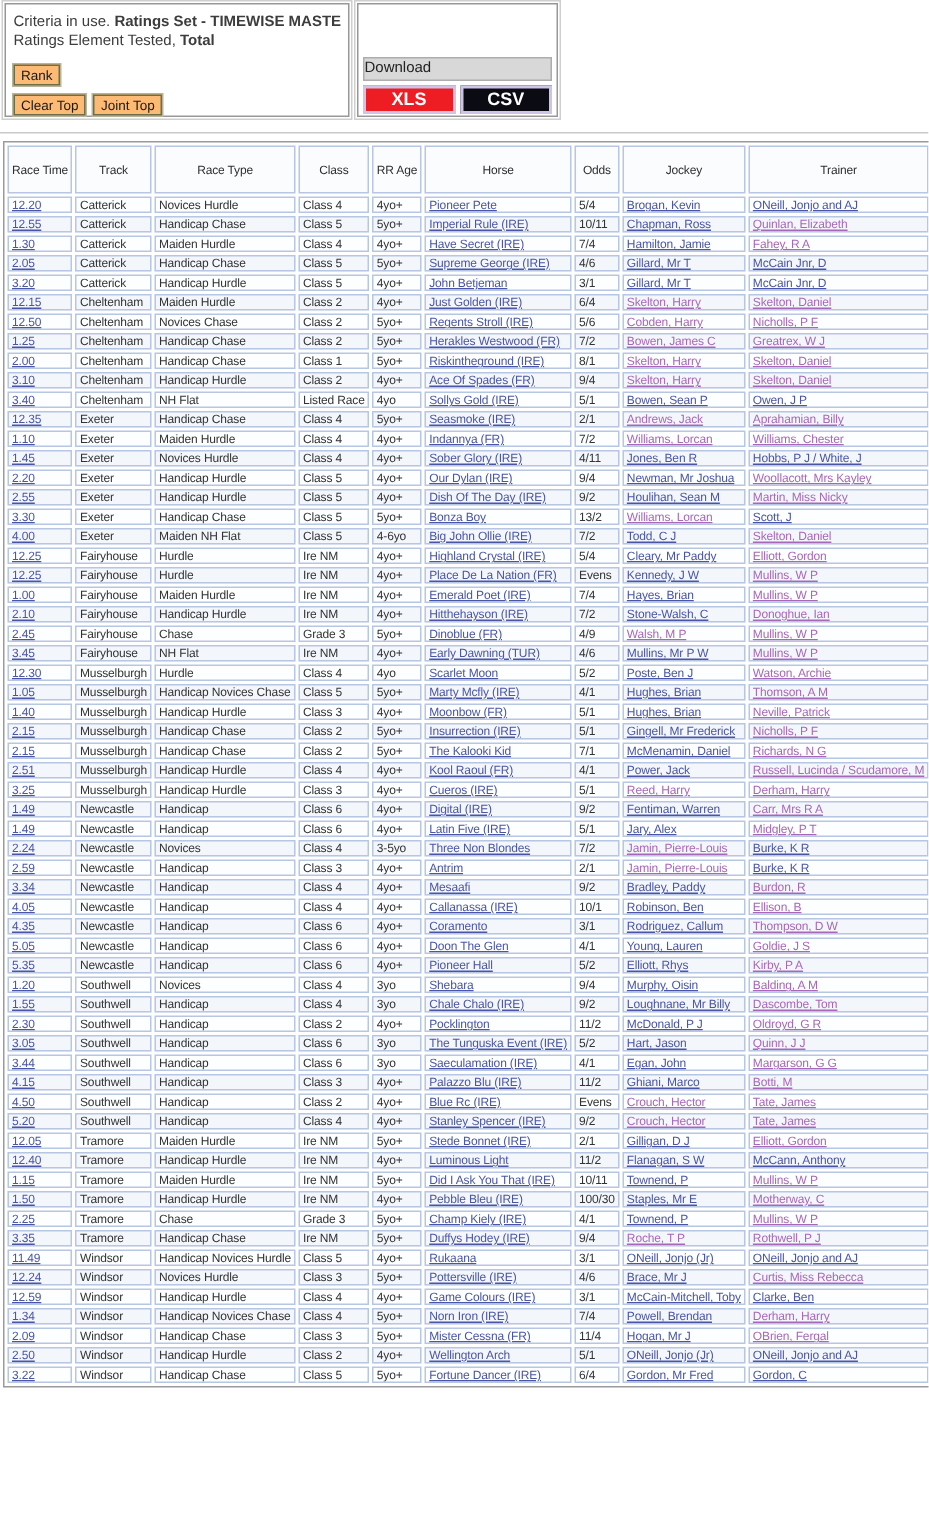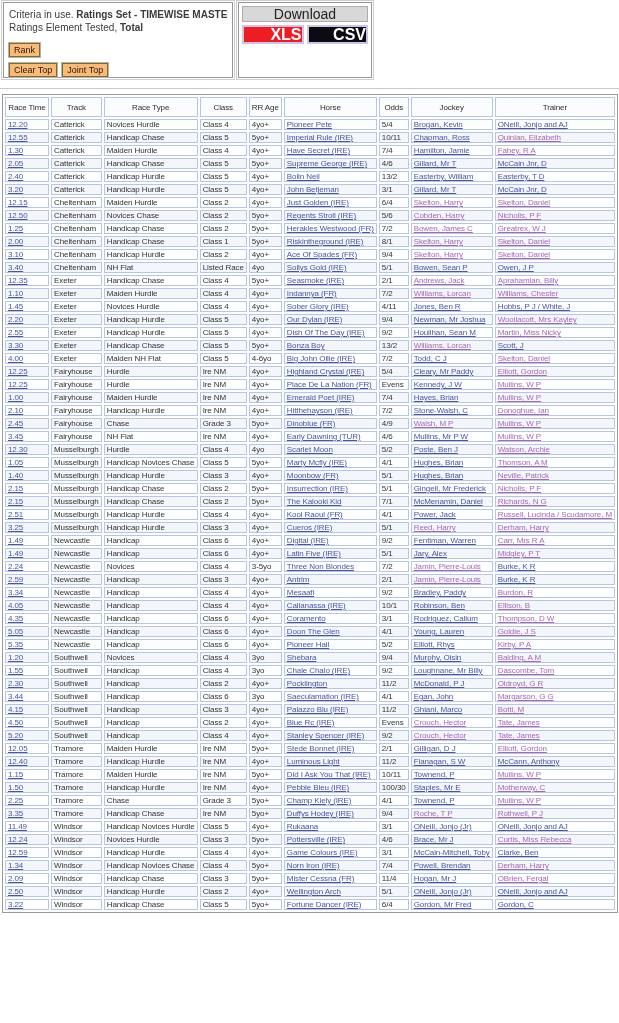--- a/index.html
+++ b/index.html
@@ -7,32 +7,32 @@
 
   
   .top-area{position:relative;height:84px;}
   .panel{position:absolute;top:2px;border:1px solid #989898;outline:1px solid #cfcfcf;outline-offset:1px;background:#fff;box-sizing:border-box;}
   .criteria-box{left:3px;width:230px;height:76px;padding:5px 4px 2px 5px;font-size:10px;color:#3c3c3c;}
   .crit-line{white-space:nowrap;overflow:hidden;line-height:13px;}
   .btn-row{margin-top:9px;}
   .btn-row.second{margin-top:6px;}
   .beige-btn{font-family:"Liberation Sans",sans-serif;font-size:9px;color:#1a1a1a;background:#fdba74;border:1px solid #6e6e48;box-shadow:0 0 0 1px #b9b39a;padding:1px 4px;margin-right:5px;cursor:pointer;line-height:10px;}
   .download-box{left:238px;width:134px;height:76px;padding:3px;}
-  .dl-header{background:#d8d8d8;border:1px solid #adadad;text-align:center;font-size:14px;color:#222;padding:1px 0;line-height:12px;}
+  .dl-header{background:#d8d8d8;border:1px solid #adadad;font-size:10px;color:#222;padding:1px 0;line-height:12px;margin-top:32px;}
   .dl-btns{display:flex;gap:3px;margin-top:3px;}
-  .dl-btn{flex:1;text-align:right;color:#fff;font-size:16px;font-weight:bold;padding:2px 0;border:2px solid #cdc4e6;cursor:pointer;line-height:11px;}
+  .dl-btn{flex:1;text-align:center;color:#fff;font-size:12px;font-weight:bold;padding:2px 0;border:2px solid #cdc4e6;cursor:pointer;line-height:11px;}
   .dl-btn.xls{background:var(--xls,#ee1c23);}
   .dl-btn.csv{background:var(--csv,#0b0b13);}
 
   hr.divider{border:none;border-top:1px solid #c9c9c9;margin:4px 0 5px 0;}
 
   
   table.races{border-collapse:separate;border-spacing:2px;table-layout:fixed;margin-left:2px;border:1px solid #9a9a9a;background:#fff;}
   td,th{box-sizing:border-box;border:1px solid #b7c6e2;font-size:8px;letter-spacing:-0.1px;padding:0 2px;white-space:nowrap;overflow:hidden;vertical-align:middle;}
-  th{height:20px;font-weight:normal;color:#2e2e2e;text-align:center;background:#fbfcfe;}
+  th{height:32px;font-weight:normal;color:#2e2e2e;text-align:center;background:#fbfcfe;}
   td{height:11px;color:#333;background:#fdfeff;text-align:left;}
   tr:nth-child(even) td{background:#f3f7fc;}
   a.lnk{color:var(--blue,#4a55a5);text-decoration:underline;}
   a.lnk.visited{color:var(--purple,#a868b8);}
 </style>
 </head>
 <body>
 
 <div class="top-area">
   <div class="panel criteria-box">
@@ -121,31 +121,20 @@
         <td>Catterick</td>
         <td>Handicap Chase</td>
         <td>Class 5</td>
         <td>5yo+</td>
         <td><a href="javascript:void(0)" class="lnk">Supreme George (IRE)</a></td>
         <td>4/6</td>
         <td><a href="javascript:void(0)" class="lnk">Gillard, Mr T</a></td>
         <td><a href="javascript:void(0)" class="lnk">McCain Jnr, D</a></td>
       </tr>
       <tr>
-        <td><a href="javascript:void(0)" class="lnk">2.40</a></td>
-        <td>Catterick</td>
-        <td>Handicap Hurdle</td>
-        <td>Class 5</td>
-        <td>4yo+</td>
-        <td><a href="javascript:void(0)" class="lnk">Bolin Neil</a></td>
-        <td>13/2</td>
-        <td><a href="javascript:void(0)" class="lnk">Easterby, William</a></td>
-        <td><a href="javascript:void(0)" class="lnk">Easterby, T D</a></td>
-      </tr>
-      <tr>
         <td><a href="javascript:void(0)" class="lnk">3.20</a></td>
         <td>Catterick</td>
         <td>Handicap Hurdle</td>
         <td>Class 5</td>
         <td>4yo+</td>
         <td><a href="javascript:void(0)" class="lnk">John Betjeman</a></td>
         <td>3/1</td>
         <td><a href="javascript:void(0)" class="lnk">Gillard, Mr T</a></td>
         <td><a href="javascript:void(0)" class="lnk">McCain Jnr, D</a></td>
       </tr>
@@ -561,20 +550,31 @@
         <td>Southwell</td>
         <td>Handicap</td>
         <td>Class 2</td>
         <td>4yo+</td>
         <td><a href="javascript:void(0)" class="lnk">Pocklington</a></td>
         <td>11/2</td>
         <td><a href="javascript:void(0)" class="lnk">McDonald, P J</a></td>
         <td><a href="javascript:void(0)" class="lnk visited">Oldroyd, G R</a></td>
       </tr>
       <tr>
+        <td><a href="javascript:void(0)" class="lnk">3.05</a></td>
+        <td>Southwell</td>
+        <td>Handicap</td>
+        <td>Class 6</td>
+        <td>3yo</td>
+        <td><a href="javascript:void(0)" class="lnk">The Tunguska Event (IRE)</a></td>
+        <td>5/2</td>
+        <td><a href="javascript:void(0)" class="lnk">Hart, Jason</a></td>
+        <td><a href="javascript:void(0)" class="lnk visited">Quinn, J J</a></td>
+      </tr>
+      <tr>
         <td><a href="javascript:void(0)" class="lnk">3.44</a></td>
         <td>Southwell</td>
         <td>Handicap</td>
         <td>Class 6</td>
         <td>3yo</td>
         <td><a href="javascript:void(0)" class="lnk">Saeculamation (IRE)</a></td>
         <td>4/1</td>
         <td><a href="javascript:void(0)" class="lnk">Egan, John</a></td>
         <td><a href="javascript:void(0)" class="lnk visited">Margarson, G G</a></td>
       </tr>

